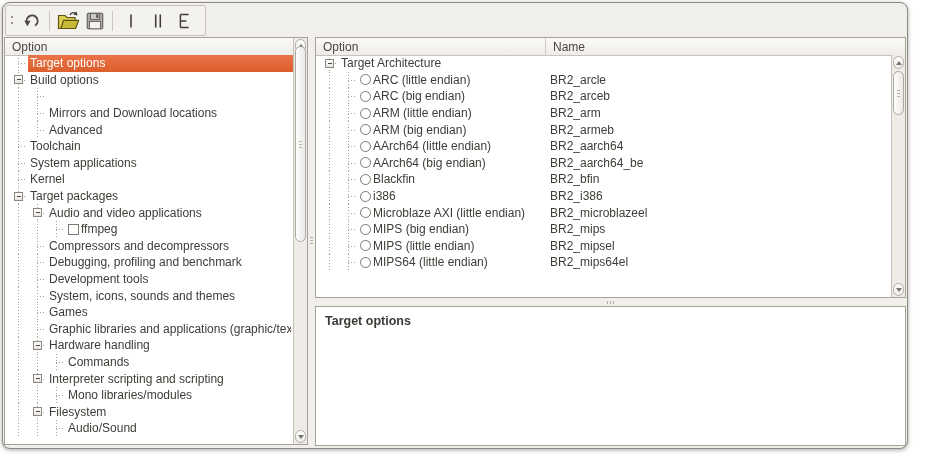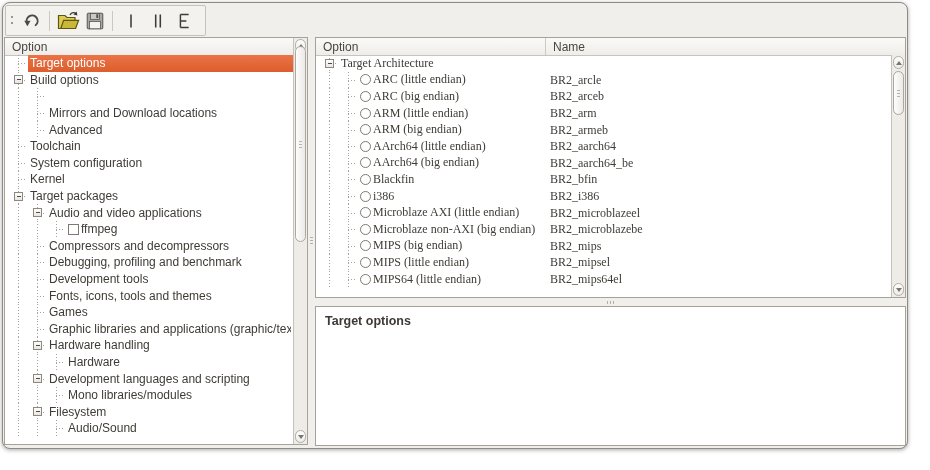--- a/index.html
+++ b/index.html
@@ -39,21 +39,21 @@
          background:repeating-linear-gradient(to right,#a6a199 0,#a6a199 1px,transparent 1px,transparent 3px);}
   .gl-minus{position:absolute;left:5px;top:50%;margin-top:-4.5px;width:9px;height:9px;box-sizing:border-box;
          background:linear-gradient(#fdfdfc,#e9e6e1);border:1px solid #8d887f;z-index:2;}
   .gl-minus::after{content:"";position:absolute;left:1.5px;right:1.5px;top:3px;height:1px;background:#4e4b45;}
   .sel{display:flex;align-items:center;flex:1;min-width:0;height:100%;padding:0 2px;}
   .trow.selected .sel{background:linear-gradient(#eb7347,#dc5e2c);color:#ffffff;}
   .gl-radio{width:9px;height:9px;border:1px solid #7e7971;border-radius:50%;background:#fff;margin-right:2px;flex:none;}
   .gl-checkbox{width:9px;height:9px;border:1px solid #7e7971;background:#fff;margin-right:2px;flex:none;}
   .lbl{white-space:nowrap;overflow:hidden;}
   .rrow .name{position:absolute;left:234px;top:50%;transform:translateY(-50%);white-space:nowrap;font-size:12px;}
-  .rt-panel .tree{top:17px;font-family:Liberation Serif, serif;}
+  .rt-panel .tree{top:17px;}
   
   .sbar{position:absolute;right:0;width:14px;background:#efece7;border-left:1px solid #c6c2bb;box-sizing:border-box;}
   .sb-left{top:0;bottom:0;}
   .sb-right{top:17px;bottom:0;}
   .stepper{position:absolute;left:1px;right:1px;height:13px;background:linear-gradient(#fdfdfd,#ececea);
            border:1px solid #b2ada5;border-radius:6px;display:flex;align-items:center;justify-content:center;box-sizing:border-box;}
   .stepper.up{top:1px;} .stepper.down{bottom:1px;}
   .arr{width:0;height:0;border-left:3px solid transparent;border-right:3px solid transparent;}
   .arr.u{border-bottom:4px solid #7a766e;} .arr.d{border-top:4px solid #7a766e;}
   .thumb{position:absolute;left:1px;right:1px;background:linear-gradient(to right,#fdfdfd,#ebe9e6);
@@ -207,21 +207,21 @@
             </div>
           </div>
 
           <div class="trow">
             <div class="guides"></div>
             <div class="joint">
               
             </div>
             <div class="sel">
 
-              <span class="lbl">System configuration</span>
+              <span class="lbl">System applications</span>
             </div>
           </div>
 
           <div class="trow">
             <div class="guides"></div>
             <div class="joint">
               
             </div>
             <div class="sel">
 
@@ -310,21 +310,21 @@
 
           <div class="trow">
             <div class="guides">
               <div class="guide"></div>
             </div>
             <div class="joint">
               
             </div>
             <div class="sel">
 
-              <span class="lbl">Fonts, icons, tools and themes</span>
+              <span class="lbl">System, icons, sounds and themes</span>
             </div>
           </div>
 
           <div class="trow">
             <div class="guides">
               <div class="guide"></div>
             </div>
             <div class="joint">
               
             </div>
@@ -363,34 +363,34 @@
           <div class="trow">
             <div class="guides">
               <div class="guide"></div>
               <div class="guide"></div>
             </div>
             <div class="joint">
               
             </div>
             <div class="sel">
 
-              <span class="lbl">Hardware</span>
+              <span class="lbl">Commands</span>
             </div>
           </div>
 
           <div class="trow">
             <div class="guides">
               <div class="guide"></div>
             </div>
             <div class="joint">
               <span class="gl-minus"></span>
             </div>
             <div class="sel">
 
-              <span class="lbl">Development languages and scripting</span>
+              <span class="lbl">Interpreter scripting and scripting</span>
             </div>
           </div>
 
           <div class="trow">
             <div class="guides">
               <div class="guide"></div>
               <div class="guide"></div>
             </div>
             <div class="joint">
               
@@ -592,34 +592,20 @@
               
             </div>
             <div class="sel">
               <span class="gl-radio"></span>
 
               <span class="lbl">Microblaze AXI (little endian)</span>
             </div>
             <span class="name">BR2_microblazeel</span>
           </div>
 
-          <div class="trow rrow">
-            <div class="guides">
-              <div class="guide"></div>
-            </div>
-            <div class="joint">
-              
-            </div>
-            <div class="sel">
-              <span class="gl-radio"></span>
-
-              <span class="lbl">Microblaze non-AXI (big endian)</span>
-            </div>
-            <span class="name">BR2_microblazebe</span>
-          </div>
 
           <div class="trow rrow">
             <div class="guides">
               <div class="guide"></div>
             </div>
             <div class="joint">
               
             </div>
             <div class="sel">
               <span class="gl-radio"></span>

